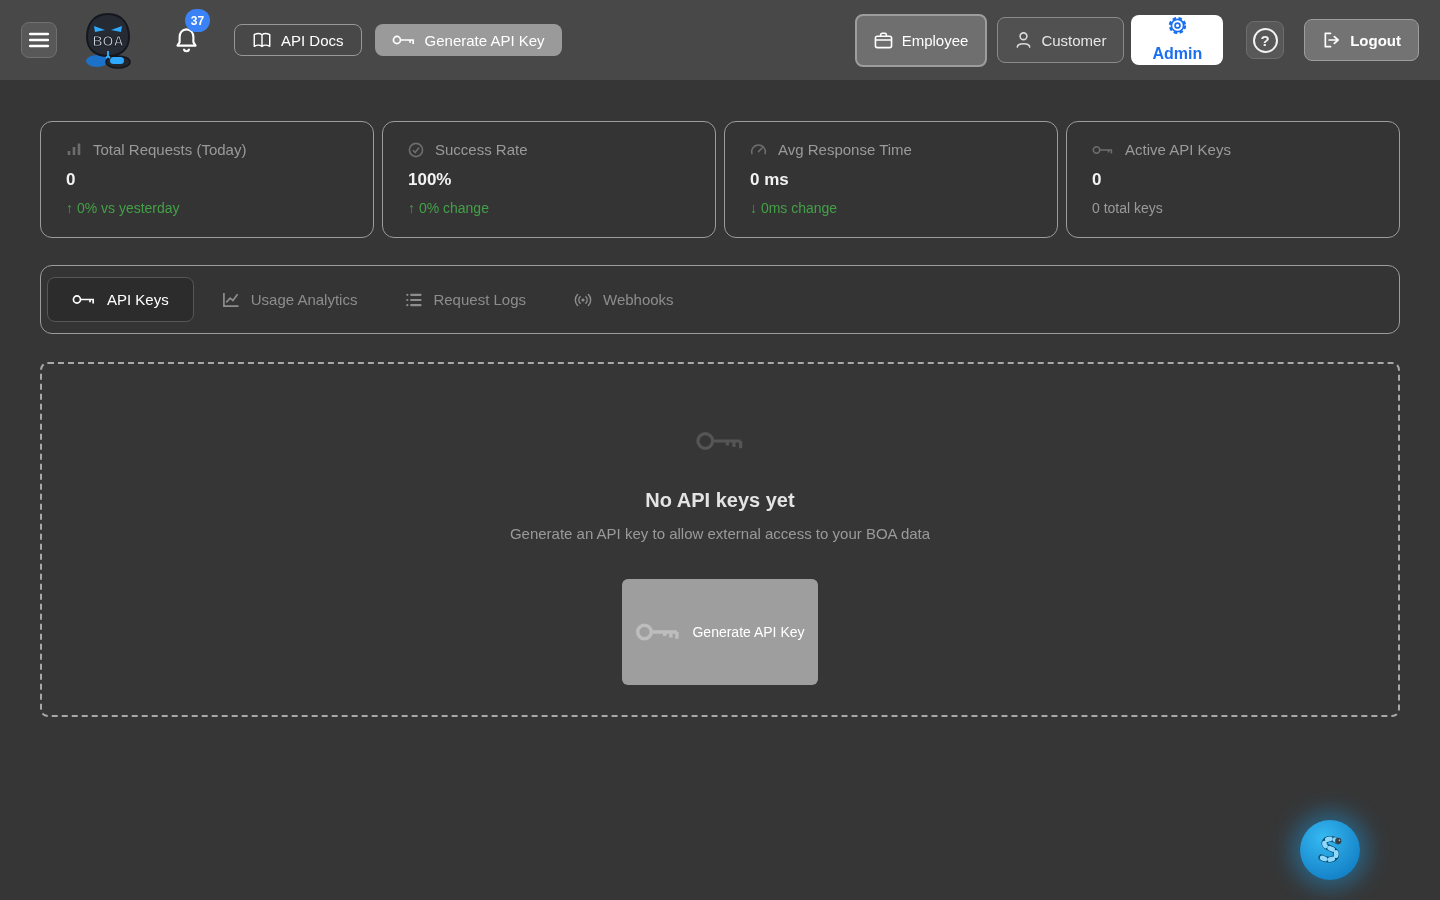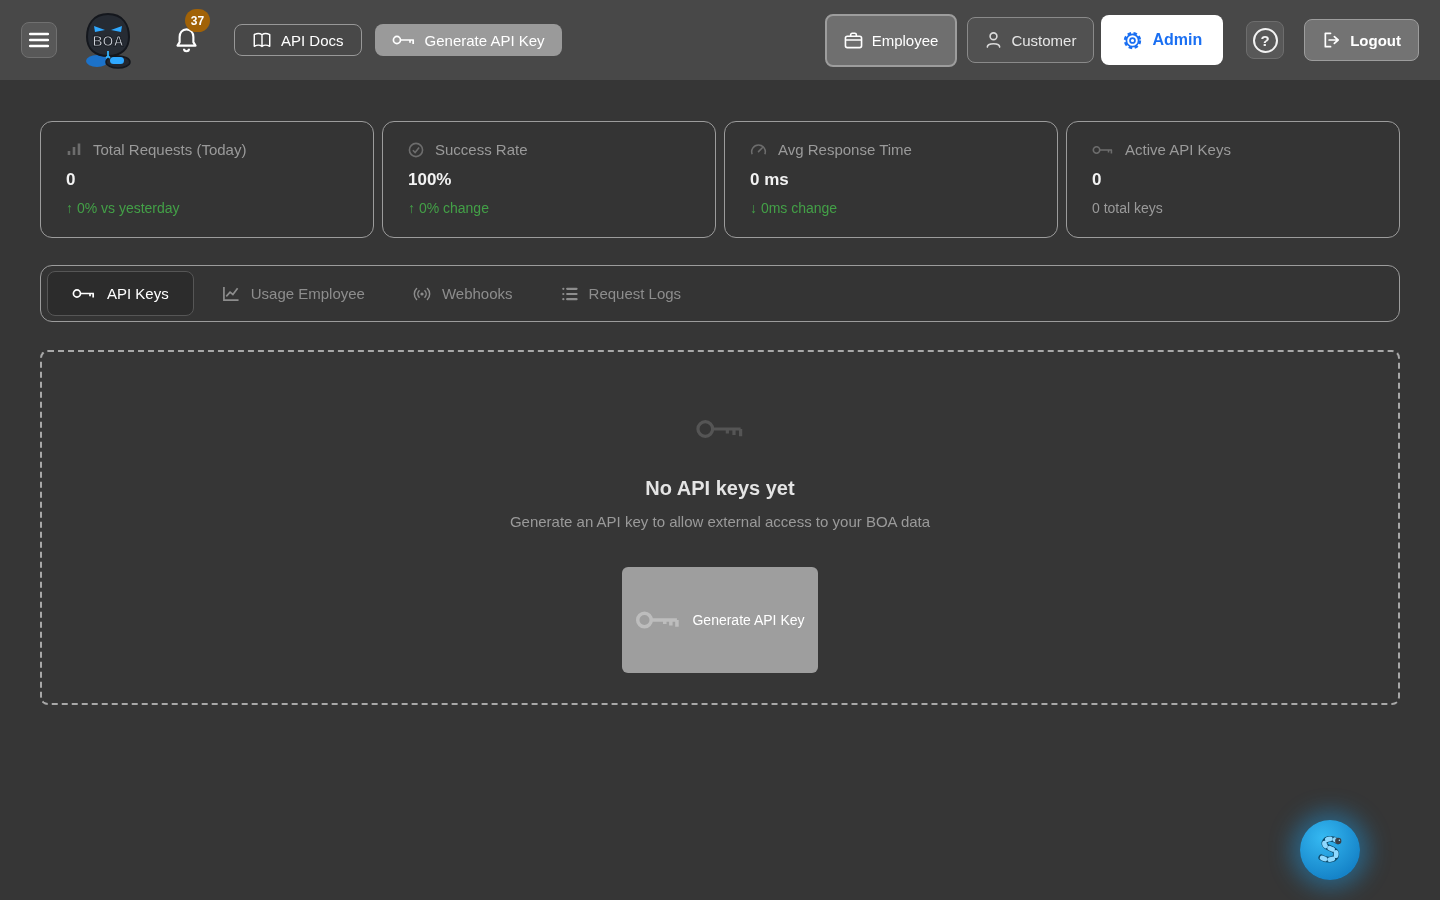--- a/index.html
+++ b/index.html
@@ -28,21 +28,21 @@
     cursor: pointer;
     flex: 0 0 auto;
   }
   .logo { margin-left: 23px; flex: 0 0 auto; }
   .bell-wrap { position: relative; margin-left: 38px; flex: 0 0 auto; cursor: pointer; }
   .badge {
     position: absolute;
     top: -17px; left: 11px;
     min-width: 25px; height: 23px;
     padding: 0 5px;
-    background: #a16207;
+    background: #3b82f6;
     border-radius: 12px;
     color: #fff;
     font-size: 12px; font-weight: bold;
     display: flex; align-items: center; justify-content: center;
   }
   .btn {
     display: inline-flex;
     align-items: center;
     gap: 9px;
     border-radius: 8px;
@@ -54,21 +54,21 @@
     white-space: nowrap;
   }
   .btn-outline { background: transparent; border: 1px solid #989898; margin-left: 35px; }
   .btn-grayfill { background: #9a9a9a; border: none; margin-left: 13px; }
   .right-group { margin-left: auto; display: flex; align-items: center; }
   .role-employee { background: #6f6f6f; border: 2px solid #9d9d9d; height: 53px; }
   .role-customer { background: #515151; border: 1px solid #8a8a8a; height: 46px; color: #e6e6e6; margin-left: 10px; }
   .role-admin {
     background: #ffffff; border: none; height: 50px;
     color: #1a6ff2; font-weight: bold; font-size: 16px;
-    margin-left: 7px; padding: 0 21px;
+    margin-left: 7px; padding: 0 21px; flex-direction: column;
   }
   .help-btn {
     width: 38px; height: 38px;
     background: #585858; border: 1px solid #6d6d6d; border-radius: 8px;
     display: flex; align-items: center; justify-content: center;
     margin-left: 23px; cursor: pointer;
   }
   .help-circle {
     width: 25px; height: 25px;
     border: 2px solid #f2f2f2; border-radius: 50%;
@@ -95,21 +95,21 @@
   .stat-head .icn { color: #6d6d6d; display: flex; }
   .stat-value { margin-top: 12px; font-size: 17px; font-weight: bold; color: #f2f2f2; }
   .stat-change { margin-top: 10px; font-size: 14px; }
   .pos { color: #43a047; }
   .muted { color: #9a9a9a; }
   
   .tabbar {
     margin: 27px 40px 0;
     border: 1px solid #9c9c9c;
     border-radius: 12px;
-    height: 57px;
+    height: 69px;
     display: flex;
     align-items: center;
     padding: 0 6px;
     background: #343434;
   }
   .tab {
     display: flex; align-items: center; gap: 11px;
     color: #8d8d8d; font-size: 15px;
     height: 45px; padding: 0 24px;
     border-radius: 8px;
@@ -320,41 +320,41 @@
     <span>API Keys</span>
   </div>
 
   <div class="tab">
     <span class="icn">
       <svg width="18" height="17" viewBox="0 0 19 18">
         <path d="M2 2 V16 H17.5" fill="none" stroke="currentColor" stroke-width="1.8"></path>
         <path d="M4.5 12 L8.5 7.5 L11.5 10 L16.5 3.5" fill="none" stroke="currentColor" stroke-width="1.8"></path>
       </svg>
     </span>
-    <span>Usage Employee</span>
+    <span>Usage Analytics</span>
+  </div>
+
+  <div class="tab">
+    <span class="icn">
+      <svg width="17" height="16" viewBox="0 0 18 17">
+        <path d="M2.4 3 h0.1 M6.5 3 h10 M2.4 8.5 h0.1 M6.5 8.5 h10 M2.4 14 h0.1 M6.5 14 h10" stroke="currentColor" stroke-width="2.3" stroke-linecap="round"></path>
+      </svg>
+    </span>
+    <span>Request Logs</span>
   </div>
 
   <div class="tab">
     <span class="icn">
       <svg width="18" height="16" viewBox="0 0 20 17">
         <circle cx="10" cy="8.5" r="1.8" fill="currentColor"></circle>
         <path d="M6.8 12 a5 5 0 0 1 0-7 M13.2 5 a5 5 0 0 1 0 7" fill="none" stroke="currentColor" stroke-width="1.6" stroke-linecap="round"></path>
         <path d="M4 14.5 a8.4 8.4 0 0 1 0-12 M16 2.5 a8.4 8.4 0 0 1 0 12" fill="none" stroke="currentColor" stroke-width="1.6" stroke-linecap="round"></path>
       </svg>
     </span>
     <span>Webhooks</span>
-  </div>
-
-  <div class="tab">
-    <span class="icn">
-      <svg width="17" height="16" viewBox="0 0 18 17">
-        <path d="M2.4 3 h0.1 M6.5 3 h10 M2.4 8.5 h0.1 M6.5 8.5 h10 M2.4 14 h0.1 M6.5 14 h10" stroke="currentColor" stroke-width="2.3" stroke-linecap="round"></path>
-      </svg>
-    </span>
-    <span>Request Logs</span>
   </div>
 
 </nav>
 
 <section class="empty-panel">
 
   <span class="empty-key">
     <svg width="50" height="28" viewBox="0 0 34 18">
       <circle cx="7" cy="9" r="5" fill="none" stroke="currentColor" stroke-width="2.2"></circle>
       <path d="M12 9 H31 M22 9 V12 M26.5 9 V13 M31 9 V14" fill="none" stroke="currentColor" stroke-width="2.2"></path>

